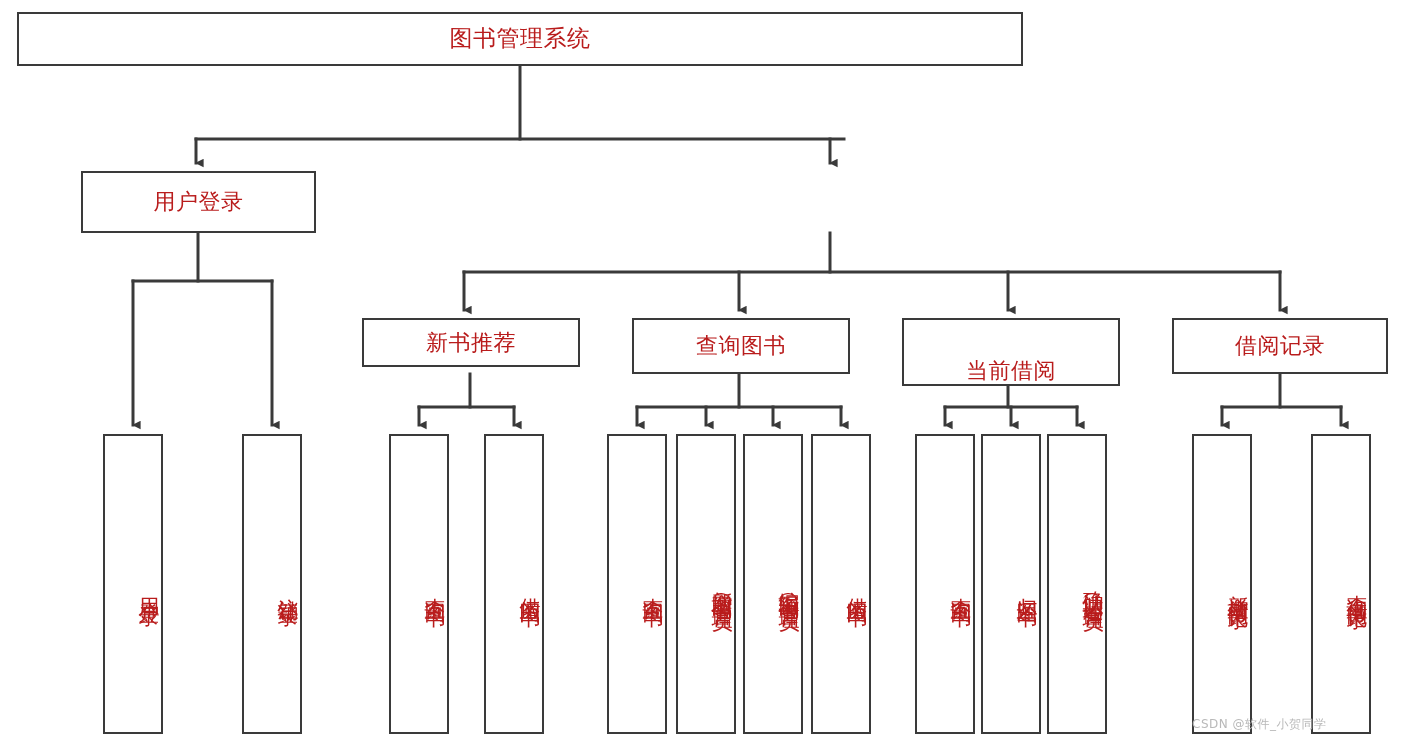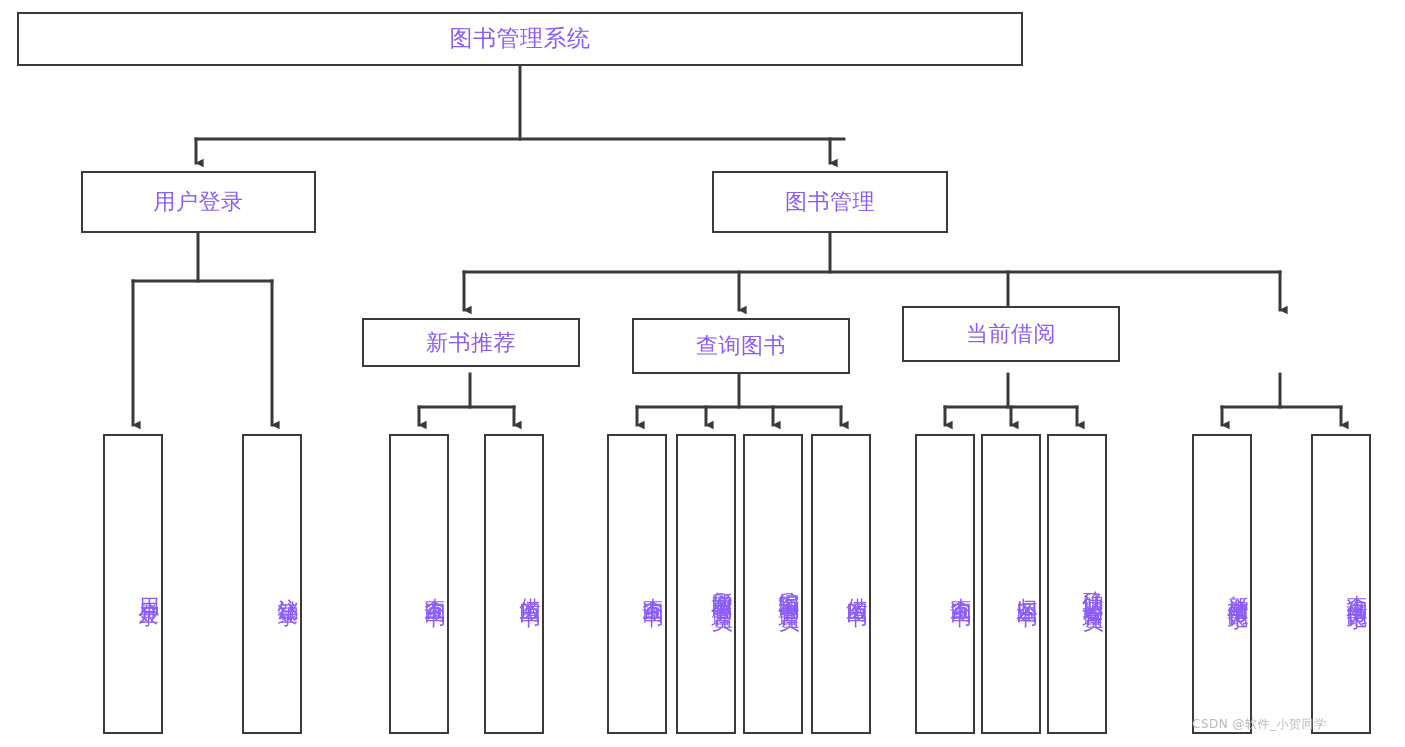--- a/index.html
+++ b/index.html
@@ -27,21 +27,21 @@
     pointer-events: none;
   }
   .node {
     position: absolute;
     box-sizing: border-box;
     border: 2.5px solid #3a3a3a;
     background: #ffffff;
     display: flex;
     align-items: center;
     justify-content: center;
-    color: #8b5cf6;
+    color: #b91c1c;
     line-height: 1.18;
   }
   .node-h {
     font-size: 22px;
     letter-spacing: 0.5px;
   }
   .node-root {
     font-size: 23px;
   }
   .node-v {
@@ -124,36 +124,36 @@
   </svg>
 
   <div class="node node-h node-root" style="left:17px; top:12px; width:1006px; height:54px;">
     <span>图书管理系统</span>
   </div>
 
   <div class="node node-h" style="left:81px; top:171px; width:235px; height:62px;">
     <span>用户登录</span>
   </div>
 
-  <div class="node node-h" style="left:712px; top:171px; width:236px; height:62px;">
-    <span>图书管理</span>
-  </div>
 
   <div class="node node-h" style="left:362px; top:318px; width:218px; height:49px;">
     <span>新书推荐</span>
   </div>
 
   <div class="node node-h" style="left:632px; top:318px; width:218px; height:56px;">
     <span>查询图书</span>
   </div>
 
-  <div class="node node-h" style="left:902px; top:306px; width:218px; height:56px;">
+  <div class="node node-h" style="left:902px; top:318px; width:218px; height:68px;align-items:flex-end;">
     <span>当前借阅</span>
   </div>
 
+  <div class="node node-h" style="left:1172px; top:318px; width:216px; height:56px;">
+    <span>借阅记录</span>
+  </div>
 
   <div class="node node-v" style="left:103px; top:434px; width:60px; height:300px;">
     <span class="vlabel">用户登录</span>
   </div>
 
   <div class="node node-v" style="left:242px; top:434px; width:60px; height:300px;">
     <span class="vlabel">注销登录</span>
   </div>
 
   <div class="node node-v" style="left:389px; top:434px; width:60px; height:300px;">

